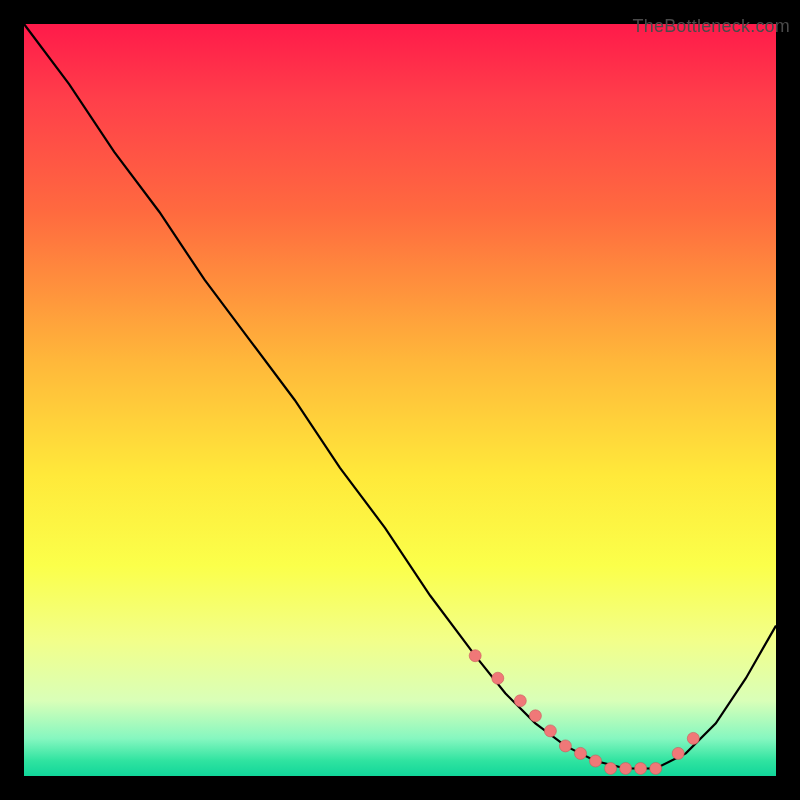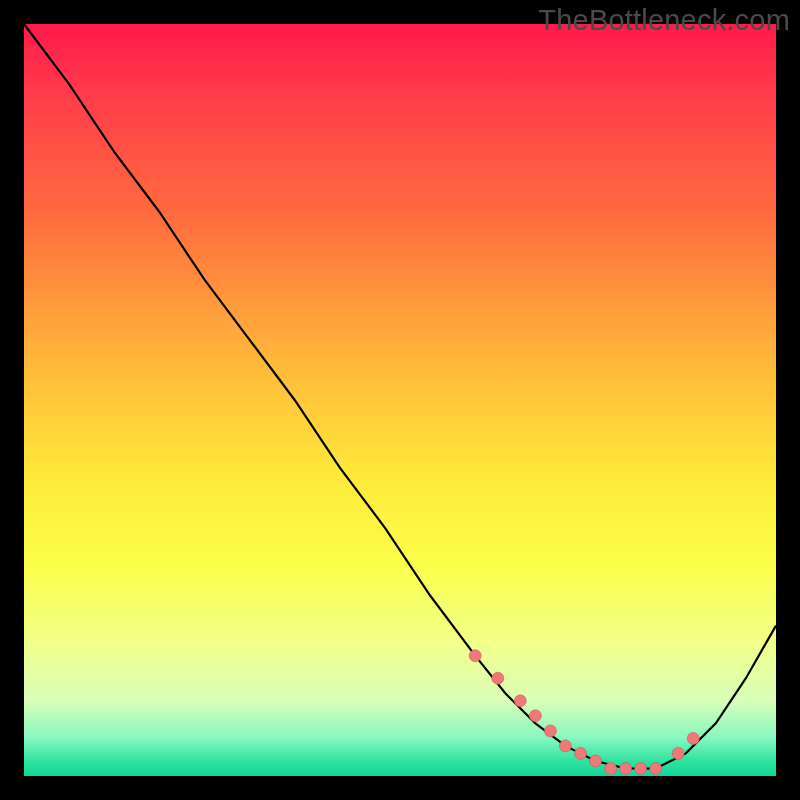--- a/index.html
+++ b/index.html
@@ -26,24 +26,24 @@
       #fbff4a 72%,
       #f2ff8a 82%,
       #d9ffb8 90%,
       #86f7c0 95%,
       #2fe3a0 98%,
       #11d69a 100%
     );
   }
   .attribution {
     position: absolute;
-    top: 4px;
+    top: 16px;
     right: 10px;
     color: #4a4a4a;
-    font-size: 29px;
+    font-size: 18px;
     letter-spacing: 0.2px;
     font-weight: 500;
   }
   svg.curve {
     position: absolute;
     left: 24px;
     top: 24px;
     width: 752px;
     height: 752px;
     overflow: visible;

